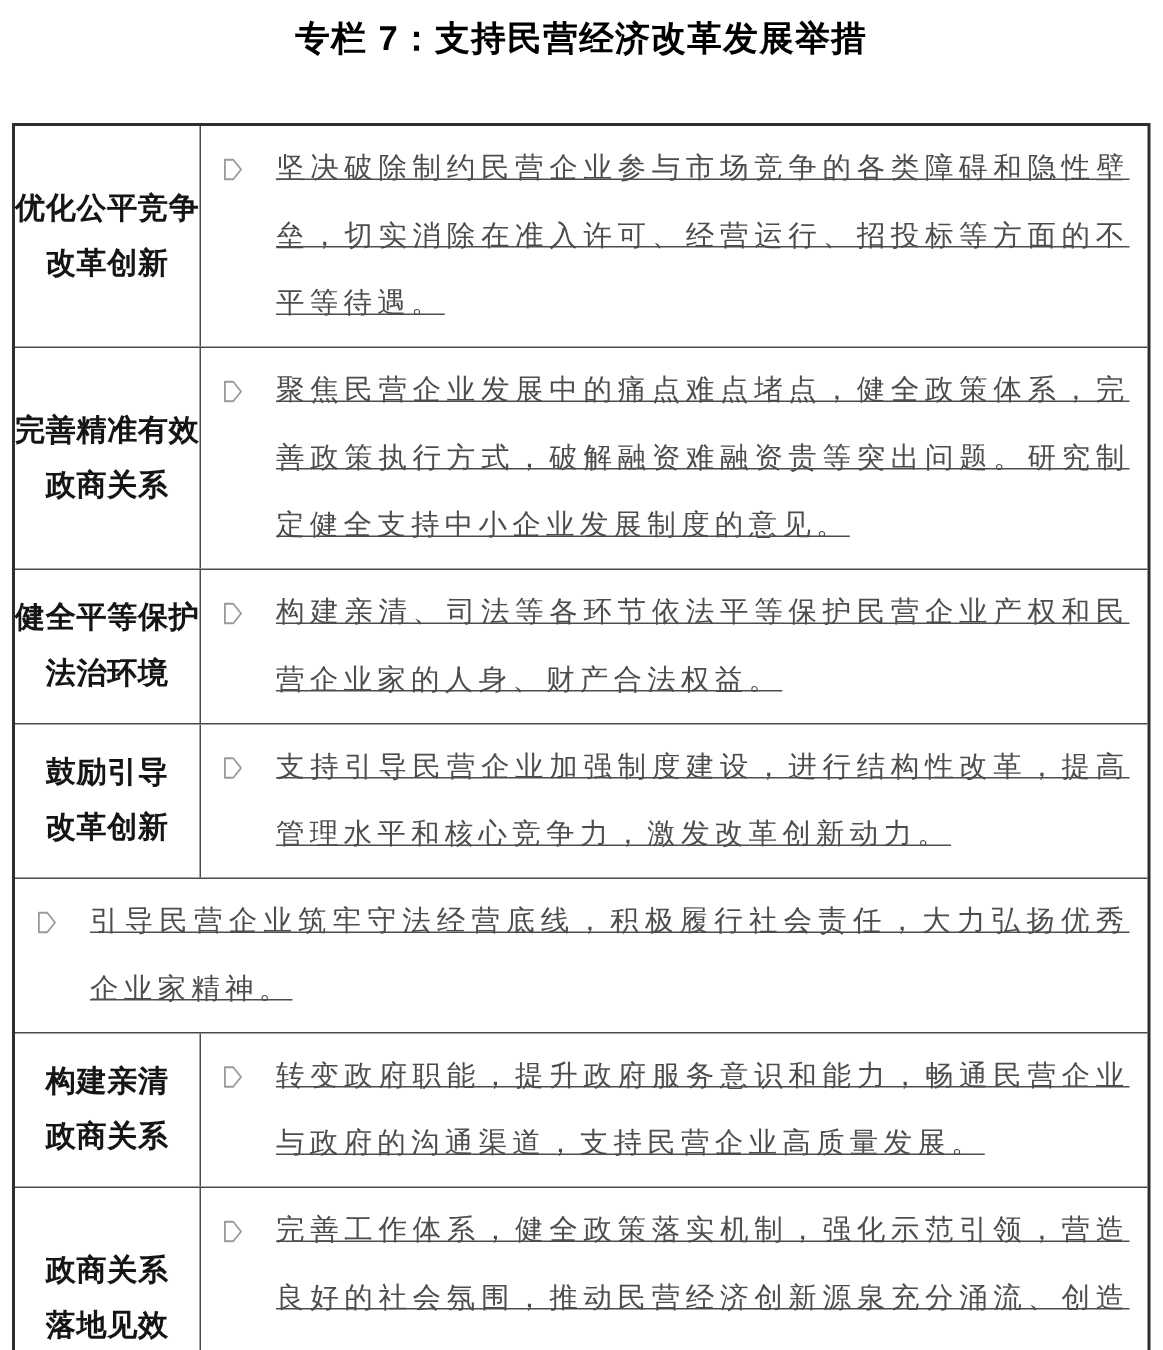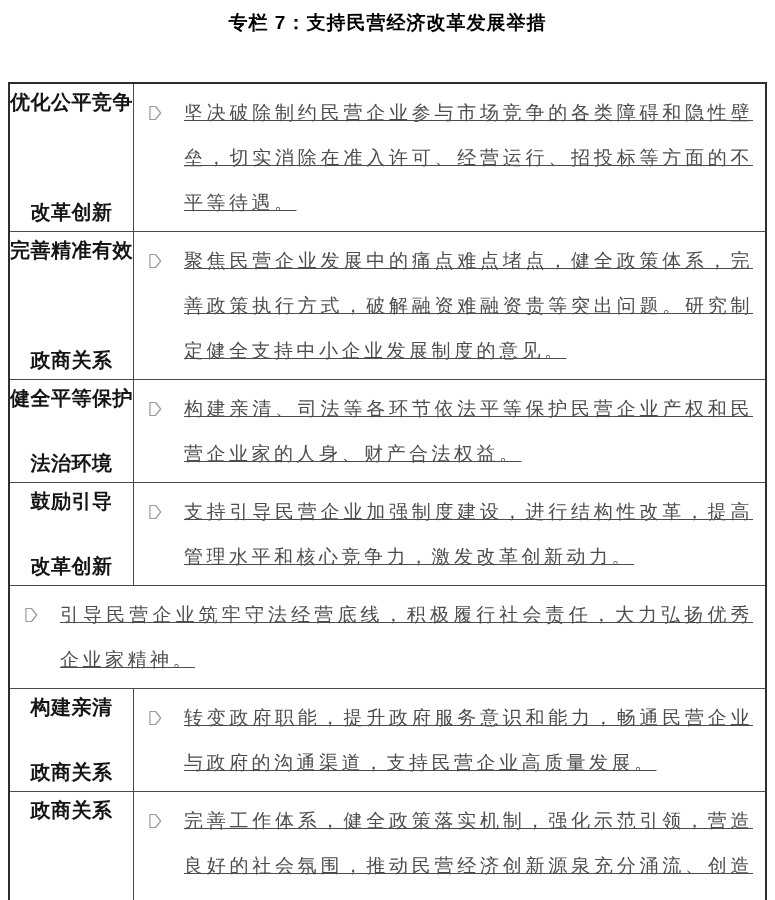--- a/index.html
+++ b/index.html
@@ -14,21 +14,21 @@
     background: #ffffff;
     overflow: hidden;
     font-family: "Liberation Sans", sans-serif;
   }
   .doc-title {
     position: absolute;
     top: 10px;
     left: 0;
     width: 775px;
     text-align: center;
-    font-size: 19px;
+    font-size: 23px;
     font-weight: bold;
     color: #000000;
     letter-spacing: 1px;
     font-family: "Liberation Sans", sans-serif;
   }
   .measures-table {
     position: absolute;
     left: 8px;
     top: 82px;
     width: 759px;
@@ -49,21 +49,21 @@
   .t-row:nth-child(5) { min-height: 98px; }
   .t-row:nth-child(6) { min-height: 101px; }
   .t-row:nth-child(7) { min-height: 133px; }
   .cell-label {
     width: 124px;
     flex: none;
     border-right: 1px solid #4a4a4a;
     box-sizing: border-box;
     display: flex;
     flex-direction: column;
-    justify-content: space-between;
+    justify-content: center;
     align-items: center;
     text-align: center;
     font-weight: bold;
     font-size: 20px;
     line-height: 37px;
     color: #151515;
     letter-spacing: 0.5px;
     font-family: "Liberation Sans", sans-serif;
   }
   .cell-body {

